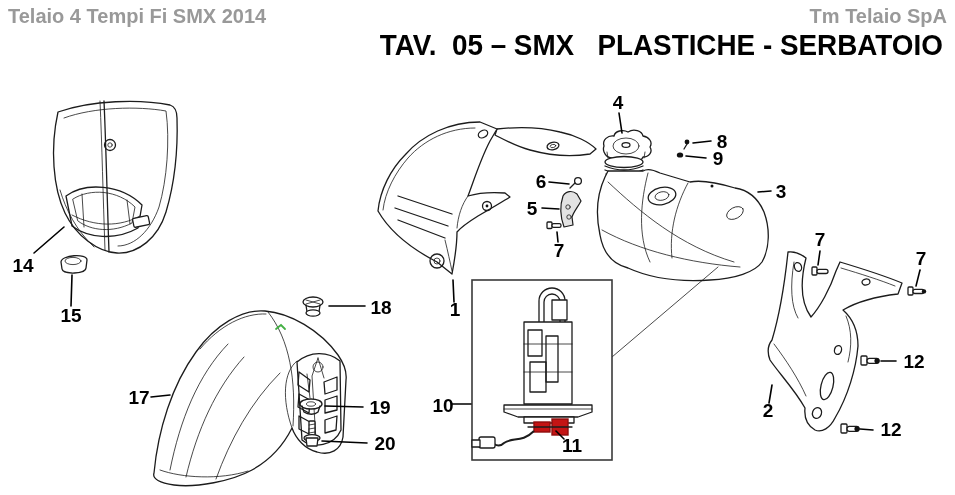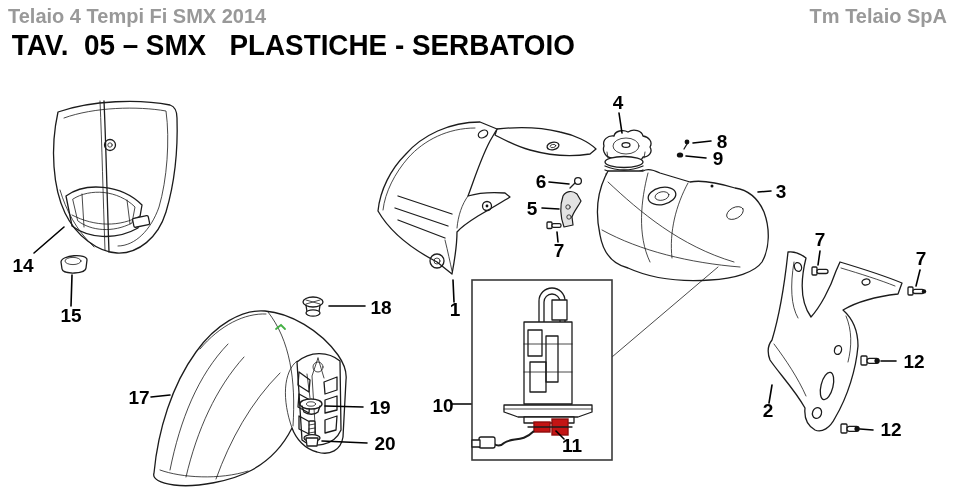--- a/index.html
+++ b/index.html
@@ -7,21 +7,21 @@
     --pump-connector-red:#c41414; --pump-connector-dark-red:#8f0e0e;
     --fender-mark-green:#44b044; --box-border:#3a3a3a; --bracket-fill:#e3e3e3;
   }
   html,body{margin:0;padding:0;background:#fff;}
   #stage{position:relative;width:955px;height:495px;background:#fff;overflow:hidden;
          font-family:"Liberation Sans",sans-serif;}
   .hdr{position:absolute;top:5px;font-weight:bold;font-size:20px;color:var(--header-text);
        letter-spacing:0px;white-space:pre;}
   #hdr-left{left:8px;}
   #hdr-right{right:8px;}
-  #title-row{position:absolute;top:29px;left:0;width:955px;text-align:left;}
+  #title-row{position:absolute;top:29px;left:0;width:955px;text-align:right;}
   #title-row span{display:inline-block;transform:scaleX(0.96);transform-origin:center;
        font-weight:bold;font-size:29px;color:#000;white-space:pre;letter-spacing:0px;}
   svg{position:absolute;left:0;top:0;}
   .ln{fill:none;stroke:var(--line);stroke-width:1.3;stroke-linecap:round;stroke-linejoin:round;}
   .thin{stroke-width:0.8;}
   .fw{fill:#fff;stroke:var(--line);stroke-width:1.3;stroke-linejoin:round;}
   .fg{fill:var(--bracket-fill);stroke:var(--line);stroke-width:1.2;stroke-linejoin:round;}
   .fd{fill:#111;stroke:none;}
   .lead{fill:none;stroke:#000;stroke-width:1.6;stroke-linecap:round;}
   .lbl{font-family:"Liberation Sans",sans-serif;font-weight:bold;font-size:19px;

